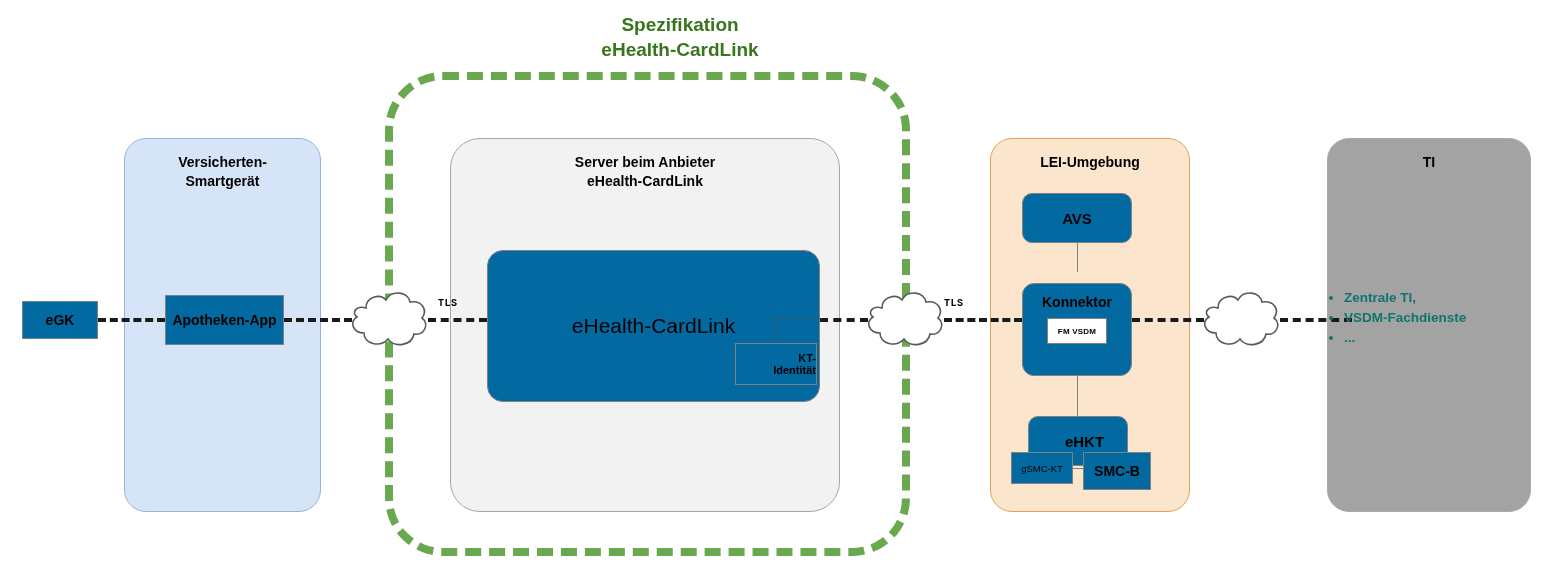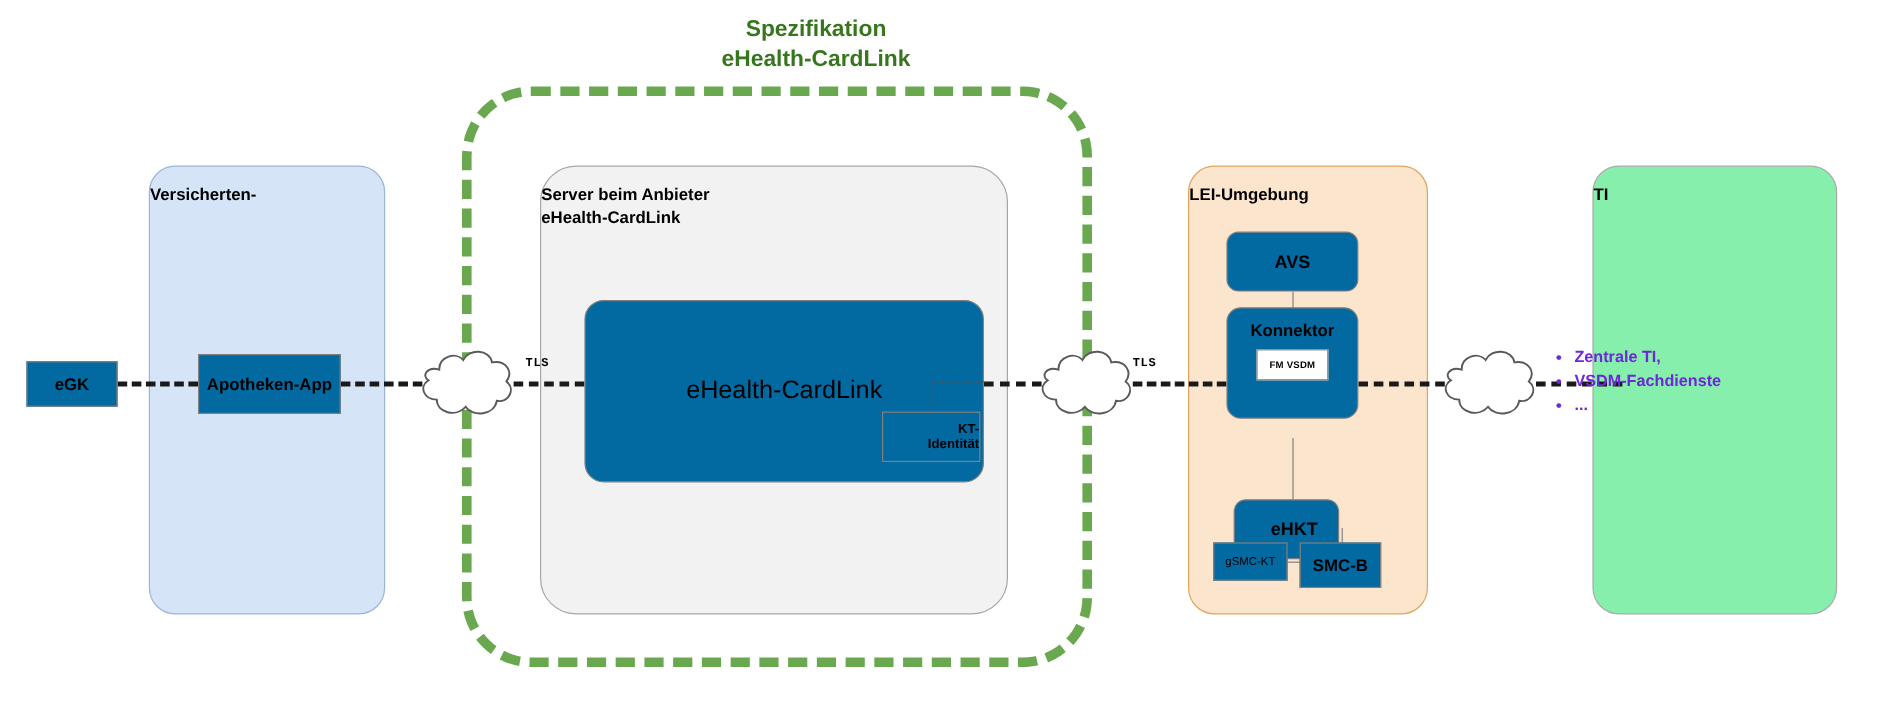--- a/index.html
+++ b/index.html
@@ -53,26 +53,26 @@
     border:1px solid #a6a6a6;
     border-radius:30px;
   }
   .zone-lei{
     left:990px;top:138px;width:200px;height:374px;
     background:#fce5cd;
     border:1px solid #e0a35c;
   }
   .zone-ti{
     left:1327px;top:138px;width:204px;height:374px;
-    background:#86efac;
+    background:#a3a3a3;
     border:1px solid #aaaaaa;
   }
   .zone-title{
     position:absolute;left:0;right:0;top:14px;
-    text-align:left;
+    text-align:center;
     font-weight:bold;
     font-size:14px;
     line-height:19px;
     color:#000000;
   }
 
   
   .node{
     background:#0369a1;
     border:1px solid #808080;
@@ -106,58 +106,58 @@
     z-index:16;
     padding-left:36px;
   }
   .node-avs{
     left:1022px;top:193px;width:110px;height:50px;
     border-radius:10px;
     font-size:15px;font-weight:bold;
     z-index:14;
   }
   .node-konnektor{
-    left:1022px;top:256px;width:110px;height:93px;
+    left:1022px;top:283px;width:110px;height:93px;
     border-radius:12px;
     flex-direction:column;
     justify-content:flex-start;
     padding-top:10px;
     font-size:14px;font-weight:bold;
     z-index:14;
   }
   .node-fmvsdm{
     width:58px;height:24px;margin-top:8px;
     background:#ffffff;border:1px solid #808080;
     display:flex;align-items:center;justify-content:center;
     font-size:8px;font-weight:bold;color:#000;
     letter-spacing:.2px;
   }
   .node-ehkt{
-    left:1028px;top:416px;width:88px;height:50px;
+    left:1028px;top:416px;width:100px;height:50px;
     border-top-left-radius:10px;border-top-right-radius:10px;
     font-size:15px;font-weight:bold;
     z-index:14;
     padding-left:13px;
   }
   .node-gsmckt{
     left:1011px;top:452px;width:62px;height:32px;
     font-size:9.5px;font-weight:normal;
     z-index:16;
   }
   .node-smcb{
     left:1083px;top:452px;width:68px;height:38px;
     font-size:14px;font-weight:bold;
     z-index:16;
   }
 
   
   .ti-list{
-    position:absolute;left:1296px;top:288px;width:175px;
-    z-index:14;
-    font-size:13.5px;font-weight:bold;color:#6d28d9;
+    position:absolute;left:1328px;top:288px;width:175px;
+    z-index:14;
+    font-size:13.5px;font-weight:bold;color:#0f766e;
     line-height:20px;
   }
   .ti-list ul{margin:0;padding-left:16px;}
   .ti-list li{margin:0;padding:0;}
 
   
   .backbone{
     position:absolute;
     top:318px;height:0;
     border-top:4px dashed #1a1a1a;
@@ -235,20 +235,21 @@
 
   <div class="abs spec-boundary"></div>
   <div class="abs spec-title">
     <div>Spezifikation</div>
     <div>eHealth-CardLink</div>
   </div>
 
   <div class="abs zone zone-smart">
     <div class="zone-title">
       <div>Versicherten-</div>
+      <div>Smartgerät</div>
     </div>
   </div>
 
   <div class="abs zone zone-server">
     <div class="zone-title">
       <div>Server beim Anbieter</div>
       <div>eHealth-CardLink</div>
     </div>
   </div>
 

